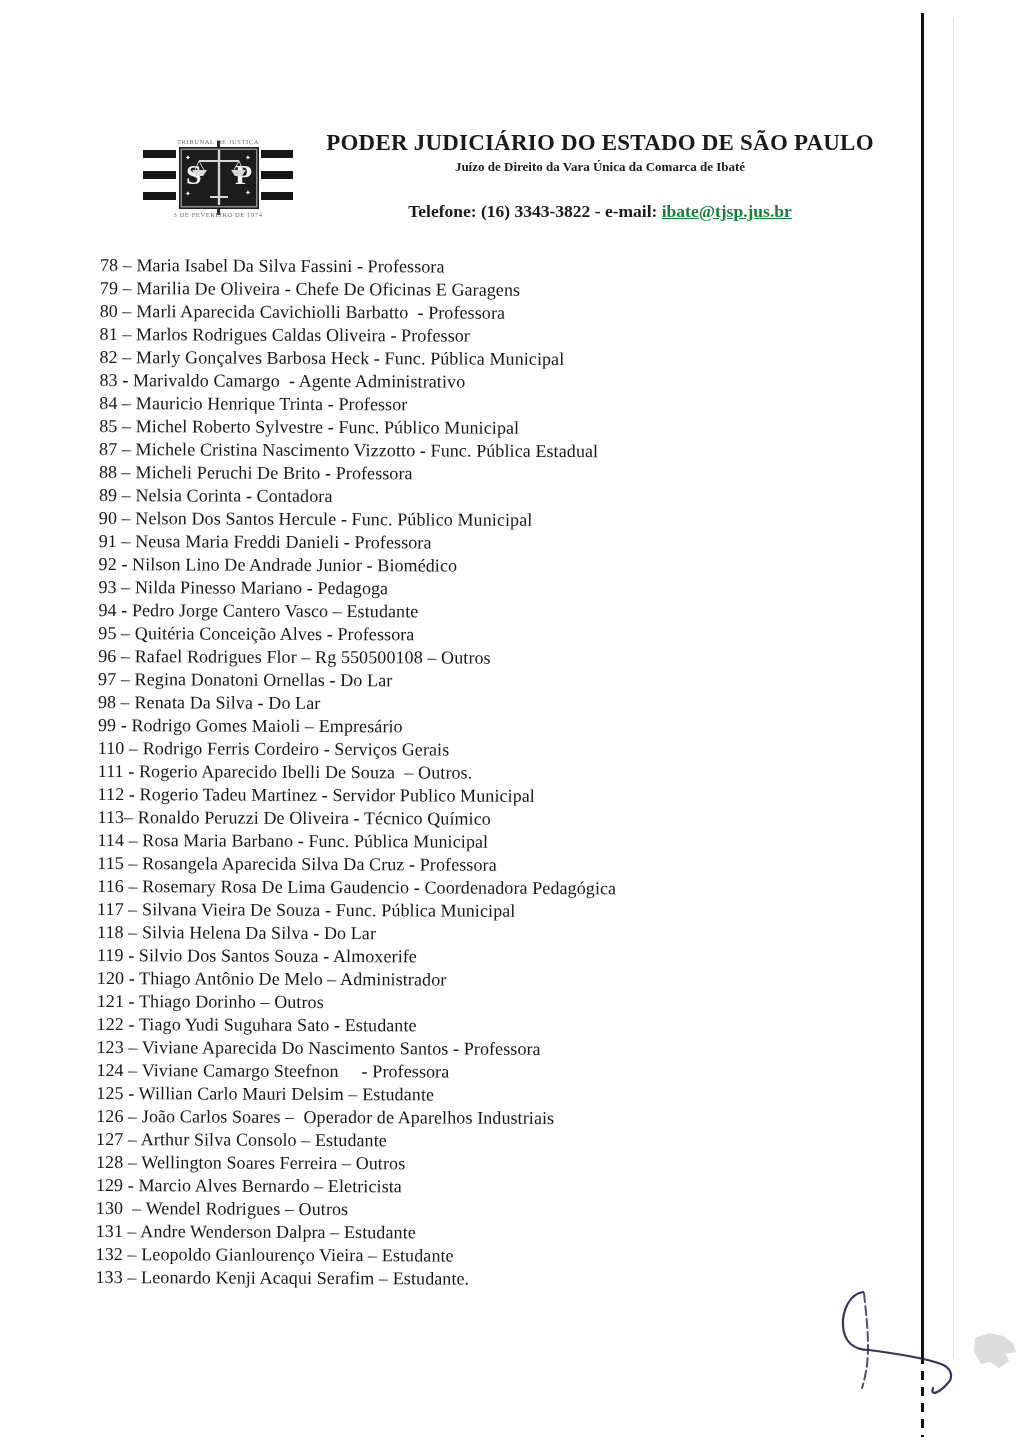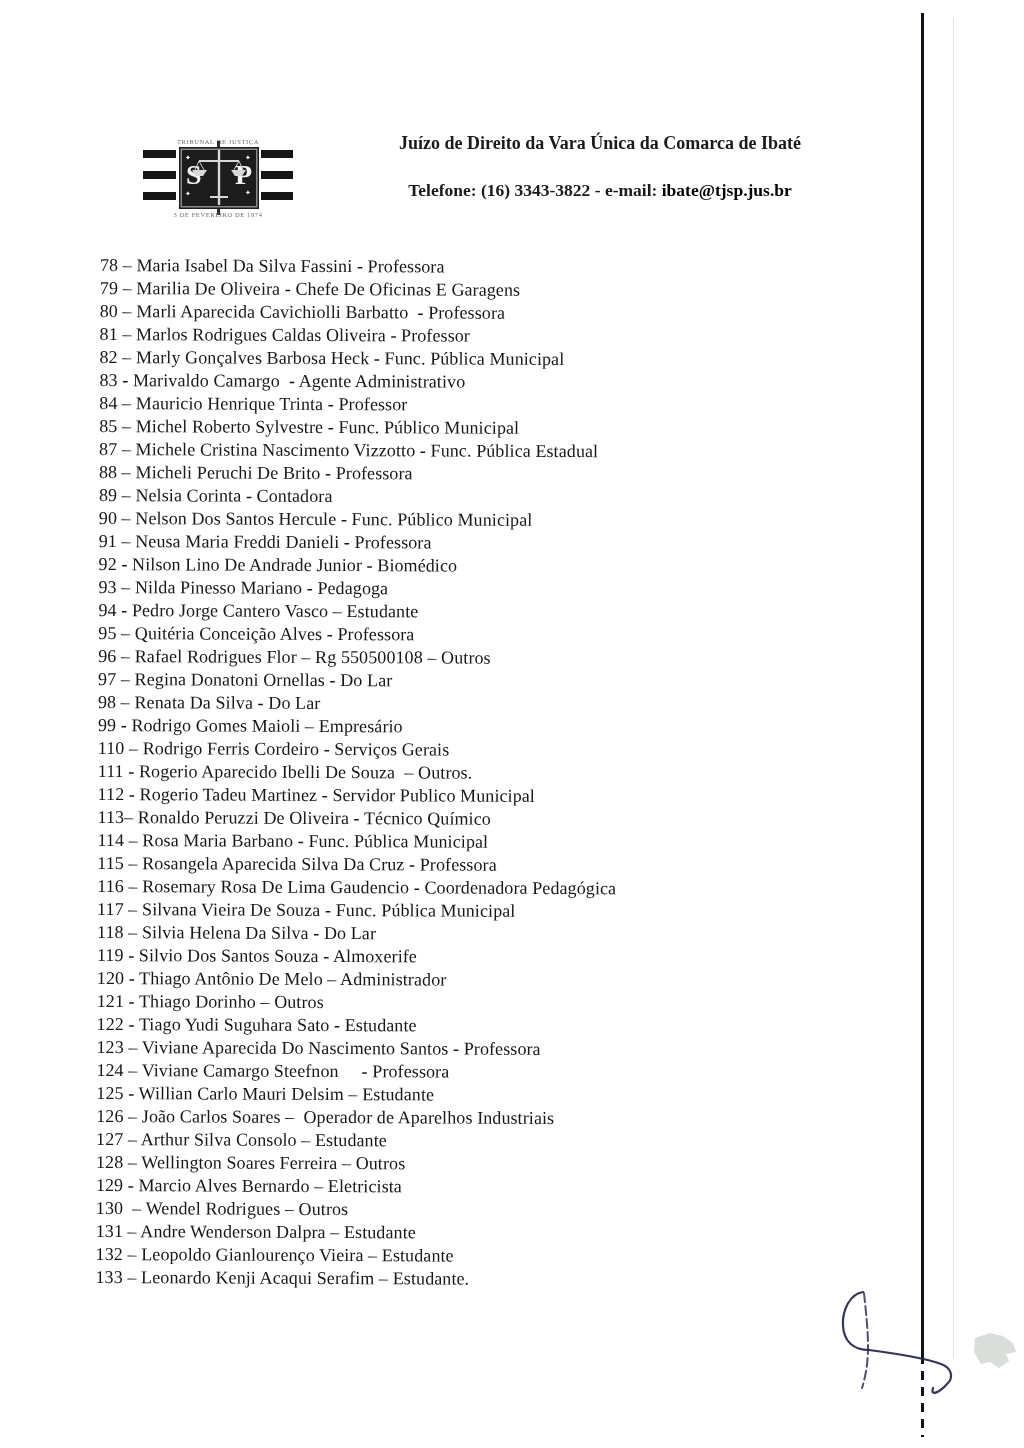--- a/index.html
+++ b/index.html
@@ -27,23 +27,23 @@
     position: absolute; left: 953px; top: 18px;
     width: 1px; height: 1340px; background: #e4e4e4;
   }
 
   
   .header-text {
     position: absolute; left: 300px; top: 130px; width: 600px;
     text-align: center;
   }
   .title { font-size: 23px; font-weight: bold; letter-spacing: 0.2px; }
-  .subtitle { font-size: 18px; font-weight: bold; margin-top: 3px; }
+  .subtitle { font-size: 13px; font-weight: bold; margin-top: 3px; }
   .contact { font-size: 17.5px; font-weight: bold; margin-top: 26px; }
-  .email { color: #000000; cursor: pointer; }
+  .email { color: #15803d; text-decoration: underline; cursor: pointer; }
 
   
   .logo { position: absolute; left: 140px; top: 137px; width: 156px; height: 86px; }
   .logo-toptext, .logo-bottomtext {
     position: absolute; width: 100%; text-align: center;
     font-size: 6.5px; color: #6e6e6e; letter-spacing: 0.6px;
     filter: blur(0.4px); font-family: "Liberation Serif", serif;
     white-space: nowrap;
   }
   .logo-toptext { top: 1px; }
@@ -118,20 +118,21 @@
         <line x1="60" y1="14" x2="64" y2="23" stroke="#cccccc" stroke-width="1"></line>
         <path d="M13 23 L28 23 L24 29 L17 29 Z" fill="#d8d8d8"></path>
         <path d="M52 23 L67 23 L63 29 L56 29 Z" fill="#d8d8d8"></path>
         <line x1="31" y1="50" x2="49" y2="50" stroke="#d8d8d8" stroke-width="2"></line>
       </svg>
     </div>
     <div class="logo-bottomtext">3 DE FEVEREIRO DE 1874</div>
   </div>
 
   <div class="header-text">
+    <div class="title">PODER JUDICIÁRIO DO ESTADO DE SÃO PAULO</div>
     <div class="subtitle">Juízo de Direito da Vara Única da Comarca de Ibaté</div>
     <div class="contact"><span>Telefone: (16) 3343-3822 - e-mail: </span><span class="email">ibate@tjsp.jus.br</span></div>
   </div>
 
   <div class="list">
       <div class="line">78 – Maria Isabel Da Silva Fassini - Professora</div>
       <div class="line">79 – Marilia De Oliveira - Chefe De Oficinas E Garagens</div>
       <div class="line">80 – Marli Aparecida Cavichiolli Barbatto  - Professora</div>
       <div class="line">81 – Marlos Rodrigues Caldas Oliveira - Professor</div>
       <div class="line">82 – Marly Gonçalves Barbosa Heck - Func. Pública Municipal</div>

